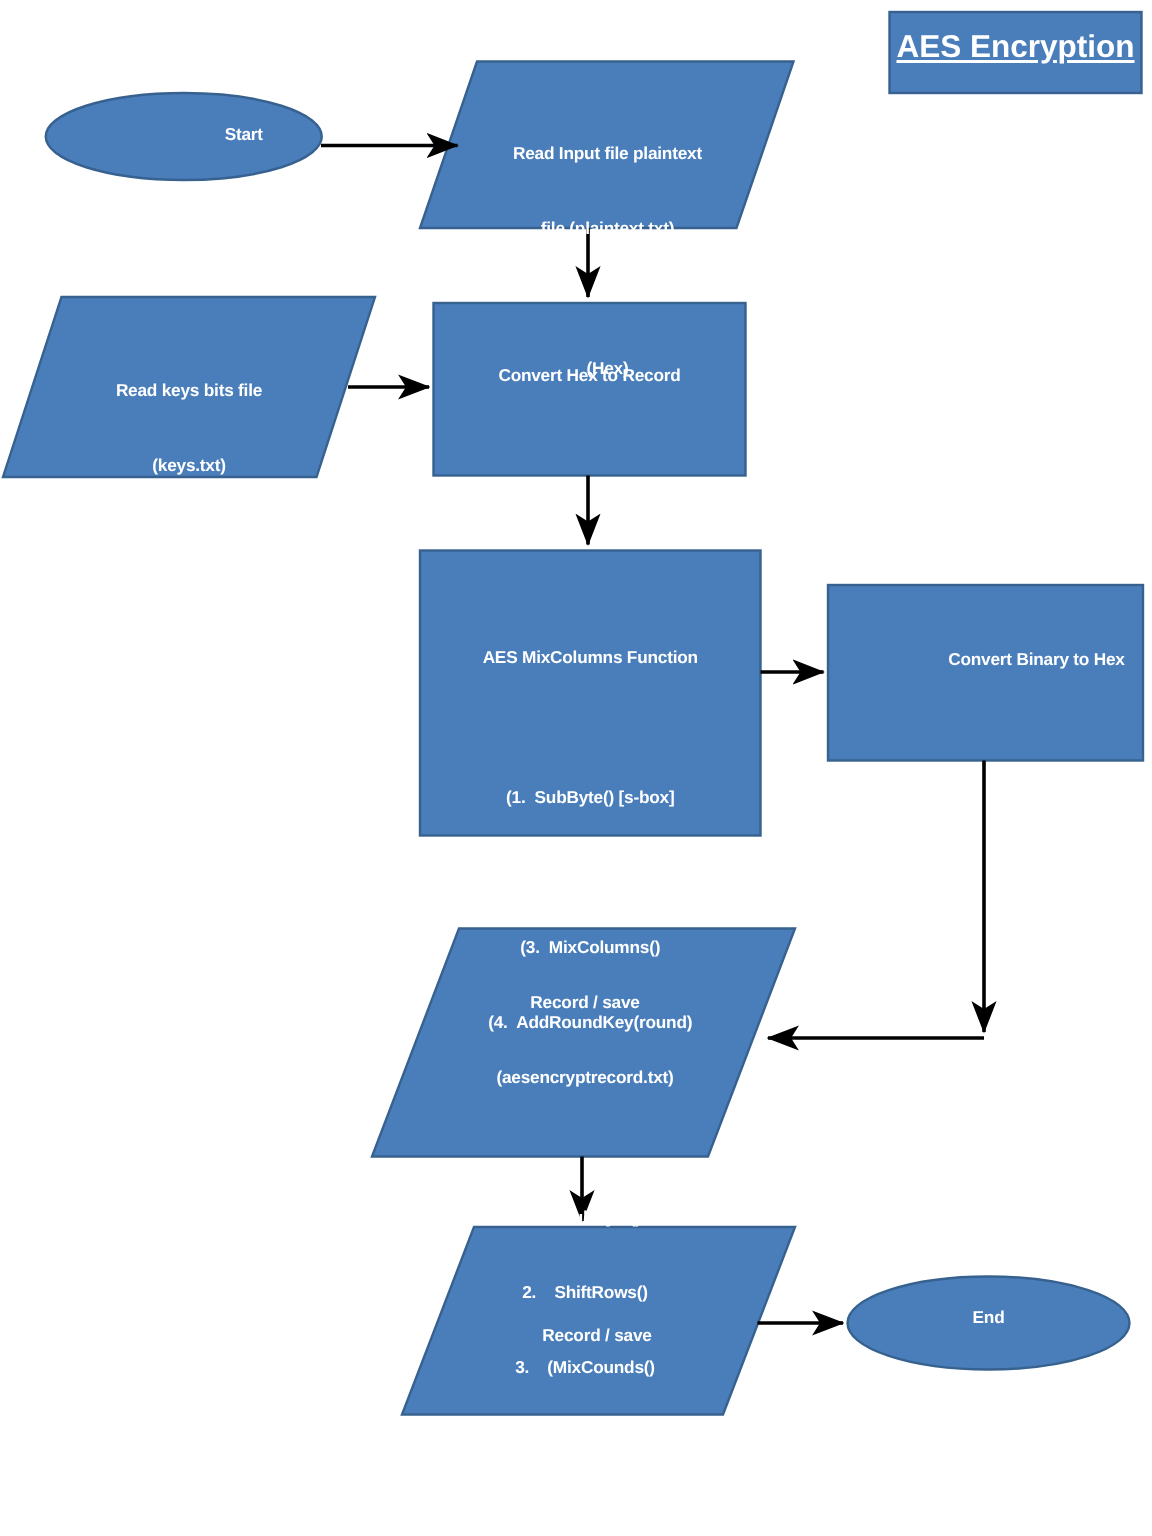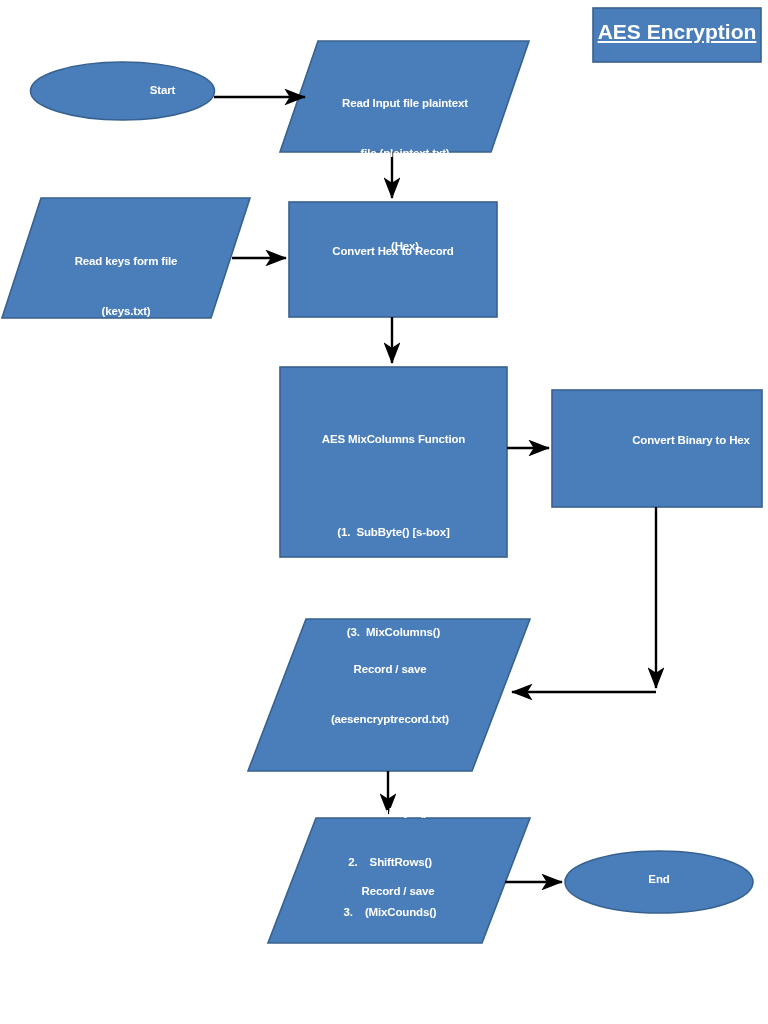--- a/index.html
+++ b/index.html
@@ -100,34 +100,35 @@
 <div class="node-text" style="left:31px; top:82px; width:183px;margin-left:40px;">Start</div>
 
 <div class="node-text" style="left:290px; top:62px; width:230px;">
   <span class="list-line">Read Input file plaintext</span>
   <span class="list-line">file (plaintext.txt)</span>
   <span class="spacer"></span>
   <span class="list-line">(Hex)</span>
 </div>
 
 <div class="node-text" style="left:16px; top:220px; width:220px;">
-  <span class="list-line">Read keys form file</span>
+  <span class="list-line">Read keys bits file</span>
   <span class="list-line">(keys.txt)</span>
   <span class="spacer"></span>
   <span class="list-line">Hex - 128 bits</span>
 </div>
 
 <div class="node-text" style="left:289px; top:243px; width:208px;">Convert Hex to Record</div>
 
 <div class="node-text" style="left:280px; top:398px; width:227px;">
   <span class="list-line">AES MixColumns Function</span>
   <span class="spacer"></span>
   <span class="list-line">(1.  SubByte() [s-box]</span>
   <span class="list-line">(2.  ShiftRows()</span>
   <span class="list-line">(3.  MixColumns()</span>
+  <span class="list-line">(4.  AddRoundKey(round)</span>
 </div>
 
 <div class="node-text" style="left:552px; top:432px; width:190px;padding-left:44px;">Convert Binary to Hex</div>
 
 <div class="node-text" style="left:266px; top:628px; width:248px;">
   <span class="list-line">Record / save</span>
   <span class="list-line">(aesencryptrecord.txt)</span>
   <span class="spacer"></span>
   <span class="list-line">2.    SubByte()</span>
   <span class="list-line">2.    ShiftRows()</span>

